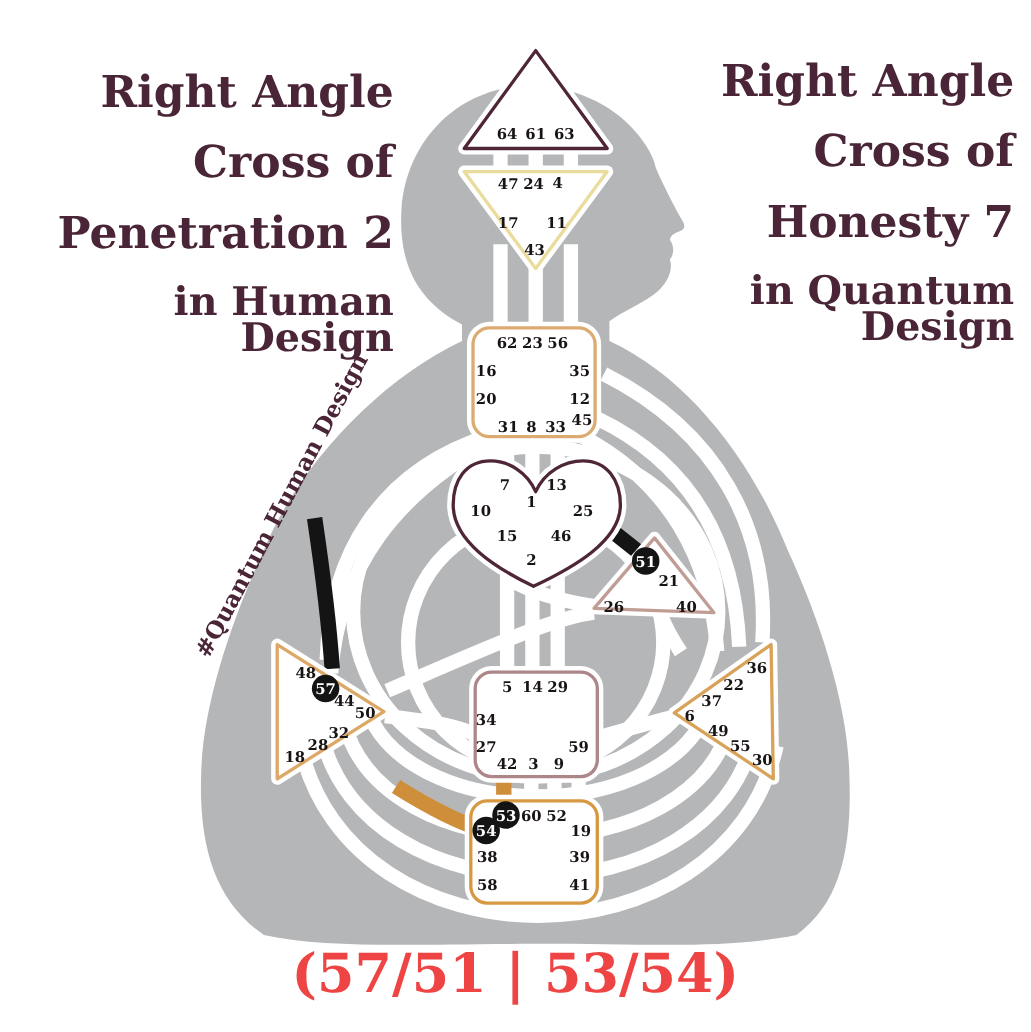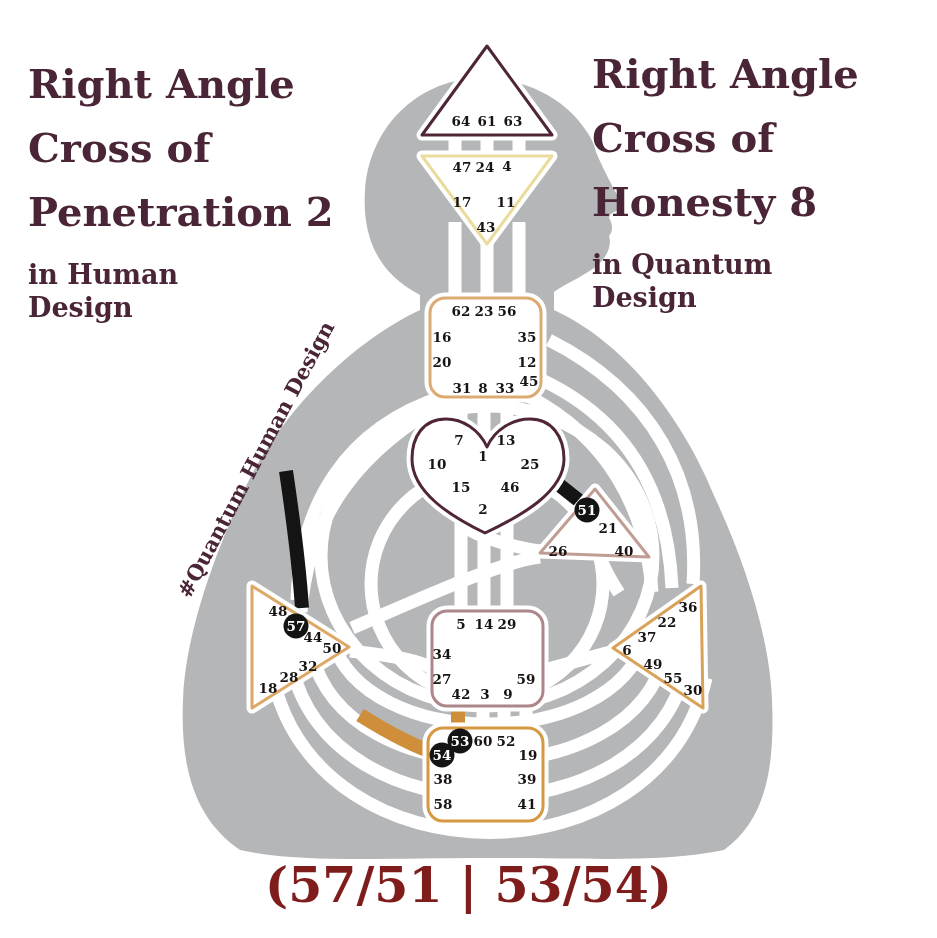--- a/index.html
+++ b/index.html
@@ -6,25 +6,25 @@
   .canvas{position:relative;width:937px;height:938px;background:#fff;overflow:hidden;
           font-family:"DejaVu Serif",serif;}
   svg{position:absolute;left:0;top:0;}
   .ch{fill:none;stroke:#ffffff;stroke-width:13;}
   .ch-thin{fill:none;stroke:#ffffff;stroke-width:12;}
   .hl{fill:none;stroke-width:14;stroke-linecap:butt;}
   .halo{fill:#ffffff;stroke:#ffffff;stroke-width:11;stroke-linejoin:round;}
   .cshape{fill:#ffffff;stroke-width:3;stroke-linejoin:round;}
   .g{font:700 13.5px "DejaVu Serif",serif;fill:#191414;text-anchor:middle;}
   .gw{fill:#ffffff;}
-  .title{position:absolute;text-align:left;color:#4a2537;font-weight:700;}
+  .title{position:absolute;text-align:right;color:#4a2537;font-weight:700;}
   .title .big{font-size:40px;line-height:64px;}
-  .title .sub{font-size:27px;line-height:33px;margin-top:14px;}
+  .title .sub{font-size:36px;line-height:33px;margin-top:14px;}
   .cross-line{position:absolute;left:0;right:0;top:856px;text-align:center;
-      color:#7f1d1d;font-weight:700;font-size:49px;}
+      color:#ef4444;font-weight:700;font-size:49px;}
   .watermark{position:absolute;left:172px;top:590px;transform:rotate(-62deg);
       transform-origin:0 0;color:#4a2537;font-weight:700;font-size:21px;white-space:nowrap;}
 </style>
 </head>
 <body>
 
 <div class="canvas">
 
 <svg width="937" height="938" viewBox="0 0 937 938">
 
@@ -201,21 +201,21 @@
     <div class="big">Penetration 2</div>
     <div class="sub">
       <div>in Human</div>
       <div>Design</div>
     </div>
   </div>
 
   <div class="title" style="left:592px;top:42px;width:330px;">
     <div class="big">Right Angle</div>
     <div class="big">Cross of</div>
-    <div class="big">Honesty 8</div>
+    <div class="big">Honesty 7</div>
     <div class="sub">
       <div>in Quantum</div>
       <div>Design</div>
     </div>
   </div>
 
   <div class="watermark">#Quantum Human Design</div>
 
   <div class="cross-line">(57/51 | 53/54)</div>
 

